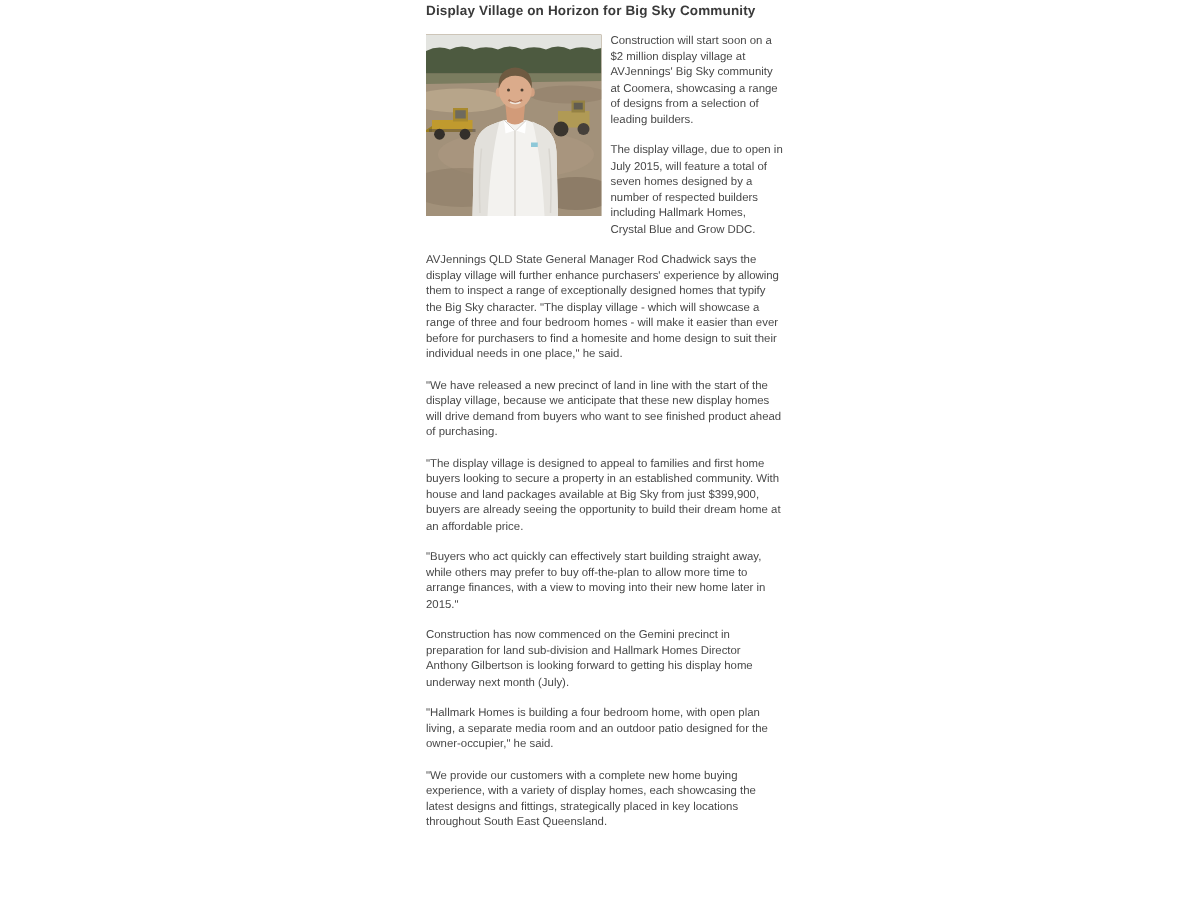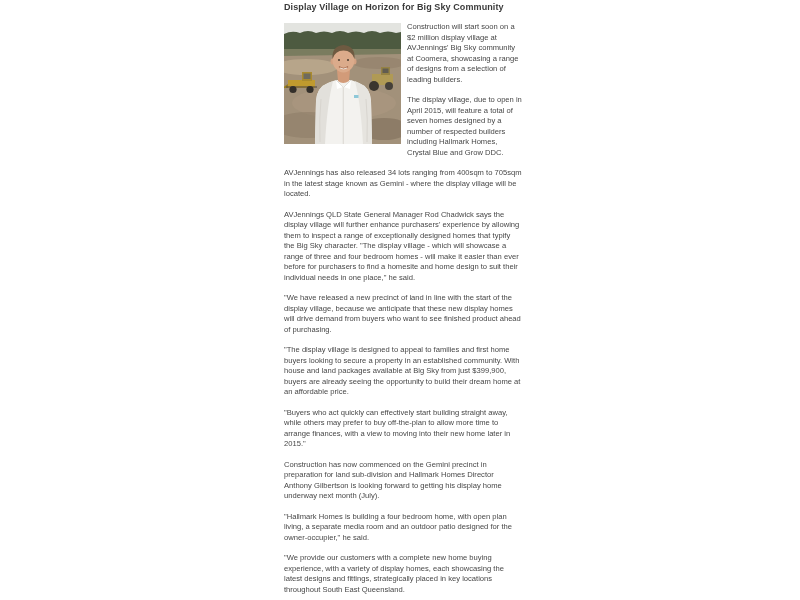--- a/index.html
+++ b/index.html
@@ -121,22 +121,21 @@
           <path d="M52,57 L59,64 M60,64 L67,57" stroke="#cfccc6" stroke-width="0.6" fill="none"></path>
 
           <rect x="58.7" y="64" width="1.2" height="57" fill="#dedbd5"></rect>
 
           <rect x="70" y="72" width="4.5" height="3" fill="#8ec8d8"></rect>
         </g>
       </svg>
     </figure>
 
     <p>Construction will start soon on a $2 million display village at AVJennings' Big Sky community at Coomera, showcasing a range of designs from a selection of leading builders.</p>
-    <p>The display village, due to open in April 2015, will feature a total of seven homes designed by a number of respected builders including Hallmark Homes, Crystal Blue and Grow DDC.</p>
-    <p>AVJennings has also released 34 lots ranging from 400sqm to 705sqm in the latest stage known as Gemini - where the display village will be located.</p>
+    <p>The display village, due to open in July 2015, will feature a total of seven homes designed by a number of respected builders including Hallmark Homes, Crystal Blue and Grow DDC.</p>
     <p>AVJennings QLD State General Manager Rod Chadwick says the display village will further enhance purchasers' experience by allowing them to inspect a range of exceptionally designed homes that typify the Big Sky character. "The display village - which will showcase a range of three and four bedroom homes - will make it easier than ever before for purchasers to find a homesite and home design to suit their individual needs in one place," he said.</p>
     <p>"We have released a new precinct of land in line with the start of the display village, because we anticipate that these new display homes will drive demand from buyers who want to see finished product ahead of purchasing.</p>
     <p>"The display village is designed to appeal to families and first home buyers looking to secure a property in an established community. With house and land packages available at Big Sky from just $399,900, buyers are already seeing the opportunity to build their dream home at an affordable price.</p>
     <p>"Buyers who act quickly can effectively start building straight away, while others may prefer to buy off-the-plan to allow more time to arrange finances, with a view to moving into their new home later in 2015."</p>
     <p>Construction has now commenced on the Gemini precinct in preparation for land sub-division and Hallmark Homes Director Anthony Gilbertson is looking forward to getting his display home underway next month (July).</p>
     <p>"Hallmark Homes is building a four bedroom home, with open plan living, a separate media room and an outdoor patio designed for the owner-occupier," he said.</p>
     <p>"We provide our customers with a complete new home buying experience, with a variety of display homes, each showcasing the latest designs and fittings, strategically placed in key locations throughout South East Queensland.</p>
 
   </div>
 </div>

